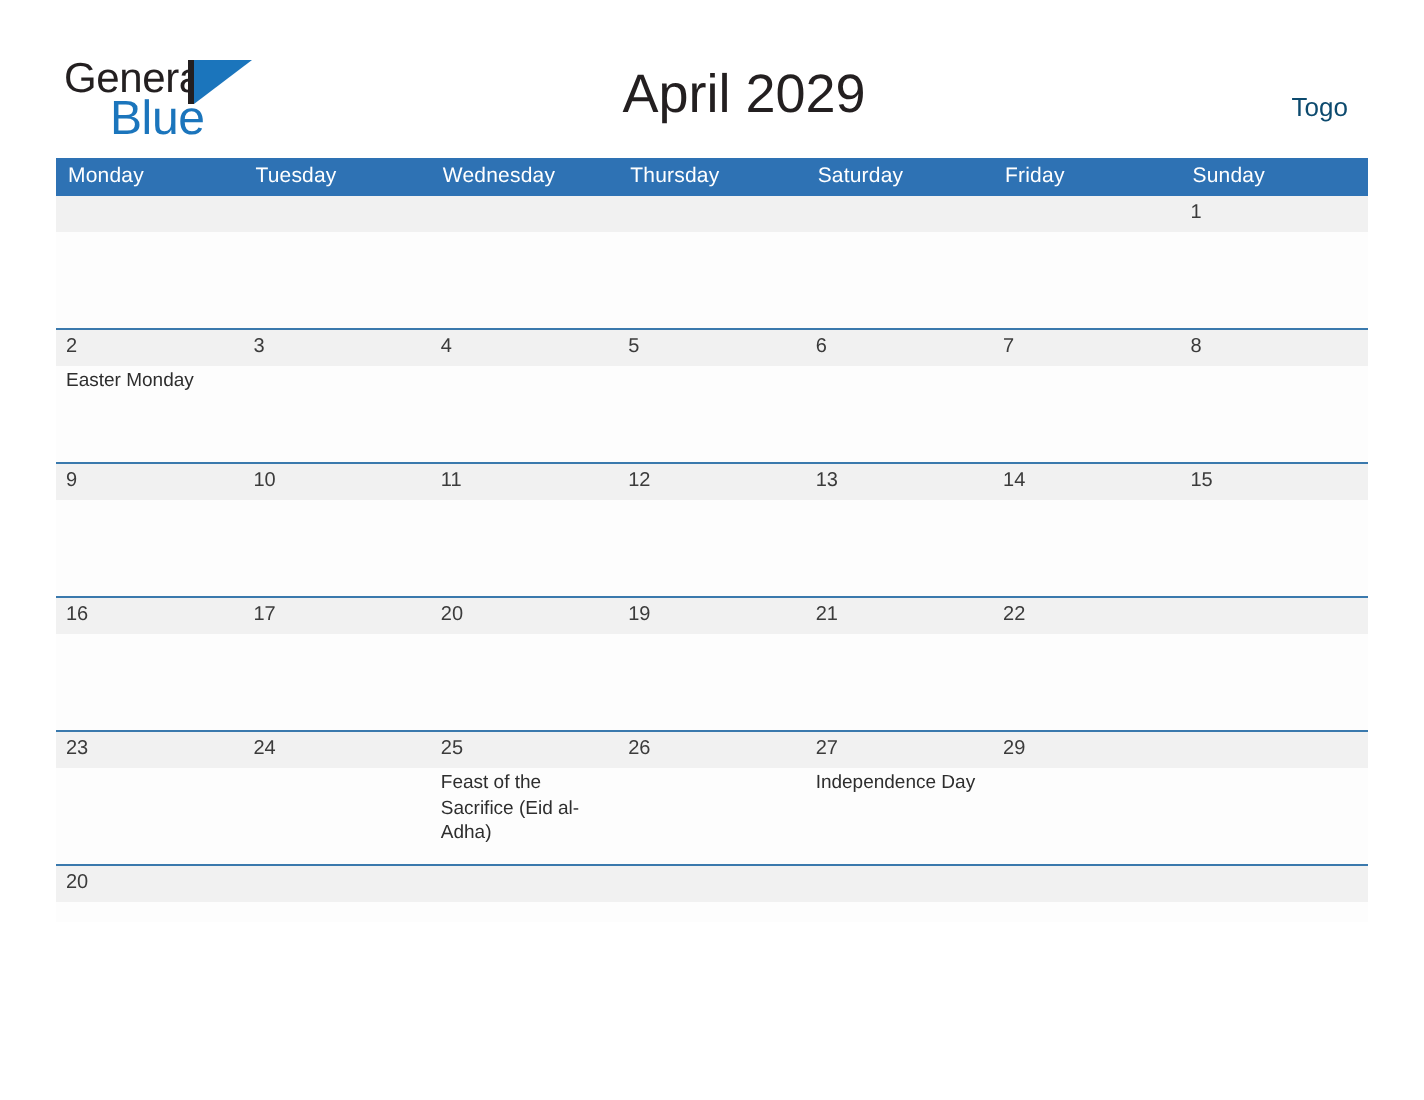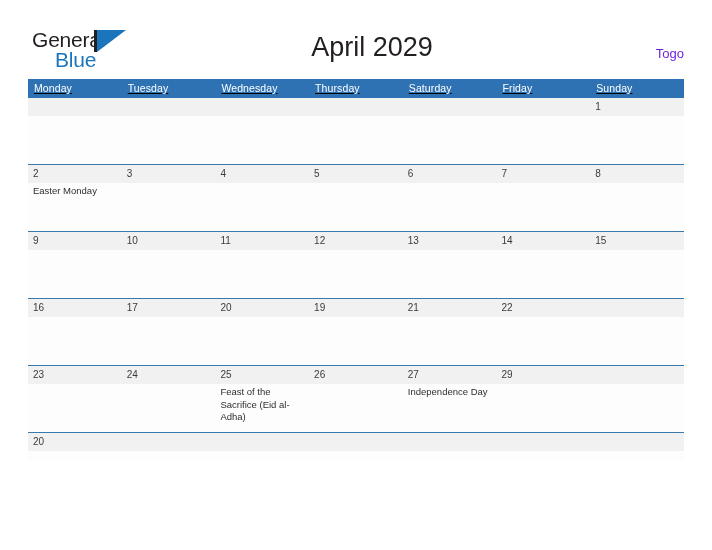--- a/index.html
+++ b/index.html
@@ -45,21 +45,21 @@
     font-size: 21px;
     color: #231f20;
     letter-spacing: -0.2px;
     line-height: 21px;
     font-family: "Liberation Sans", sans-serif;
   }
   .logo-blue {
     position: absolute;
     left: 23px;
     top: 20px;
-    font-size: 21px;
+    font-size: 24px;
     color: #1b75bc;
     letter-spacing: -0.2px;
     line-height: 21px;
     font-family: "Liberation Sans", sans-serif;
   }
   .logo-flag {
     position: absolute;
     left: 62px;
     top: 1px;
     width: 32px;
@@ -93,42 +93,41 @@
     color: #231f20;
     line-height: 34px;
     font-family: "Liberation Sans", sans-serif;
     font-weight: normal;
     margin: 0;
     padding-left: 16px;
   }
 
   .country {
     position: absolute;
-    right: 28px;
+    right: 38px;
     top: 46px;
     font-size: 13px;
-    color: #6d28d9;
+    color: #0c4a6e;
     line-height: 16px;
     text-align: left;
   }
 
   
   .calendar {
     position: absolute;
     left: 28px;
     top: 79px;
     width: 656px;
   }
 
   .weekday-row {
     display: flex;
     width: 656px;
     height: 19px;
     background: #2e72b4;
-    text-decoration: underline;
   }
   .weekday {
     width: 93.7143px;
     box-sizing: border-box;
     padding-left: 6px;
     color: #ffffff;
     font-size: 10.5px;
     line-height: 19px;
     letter-spacing: 0.1px;
     overflow: hidden;

